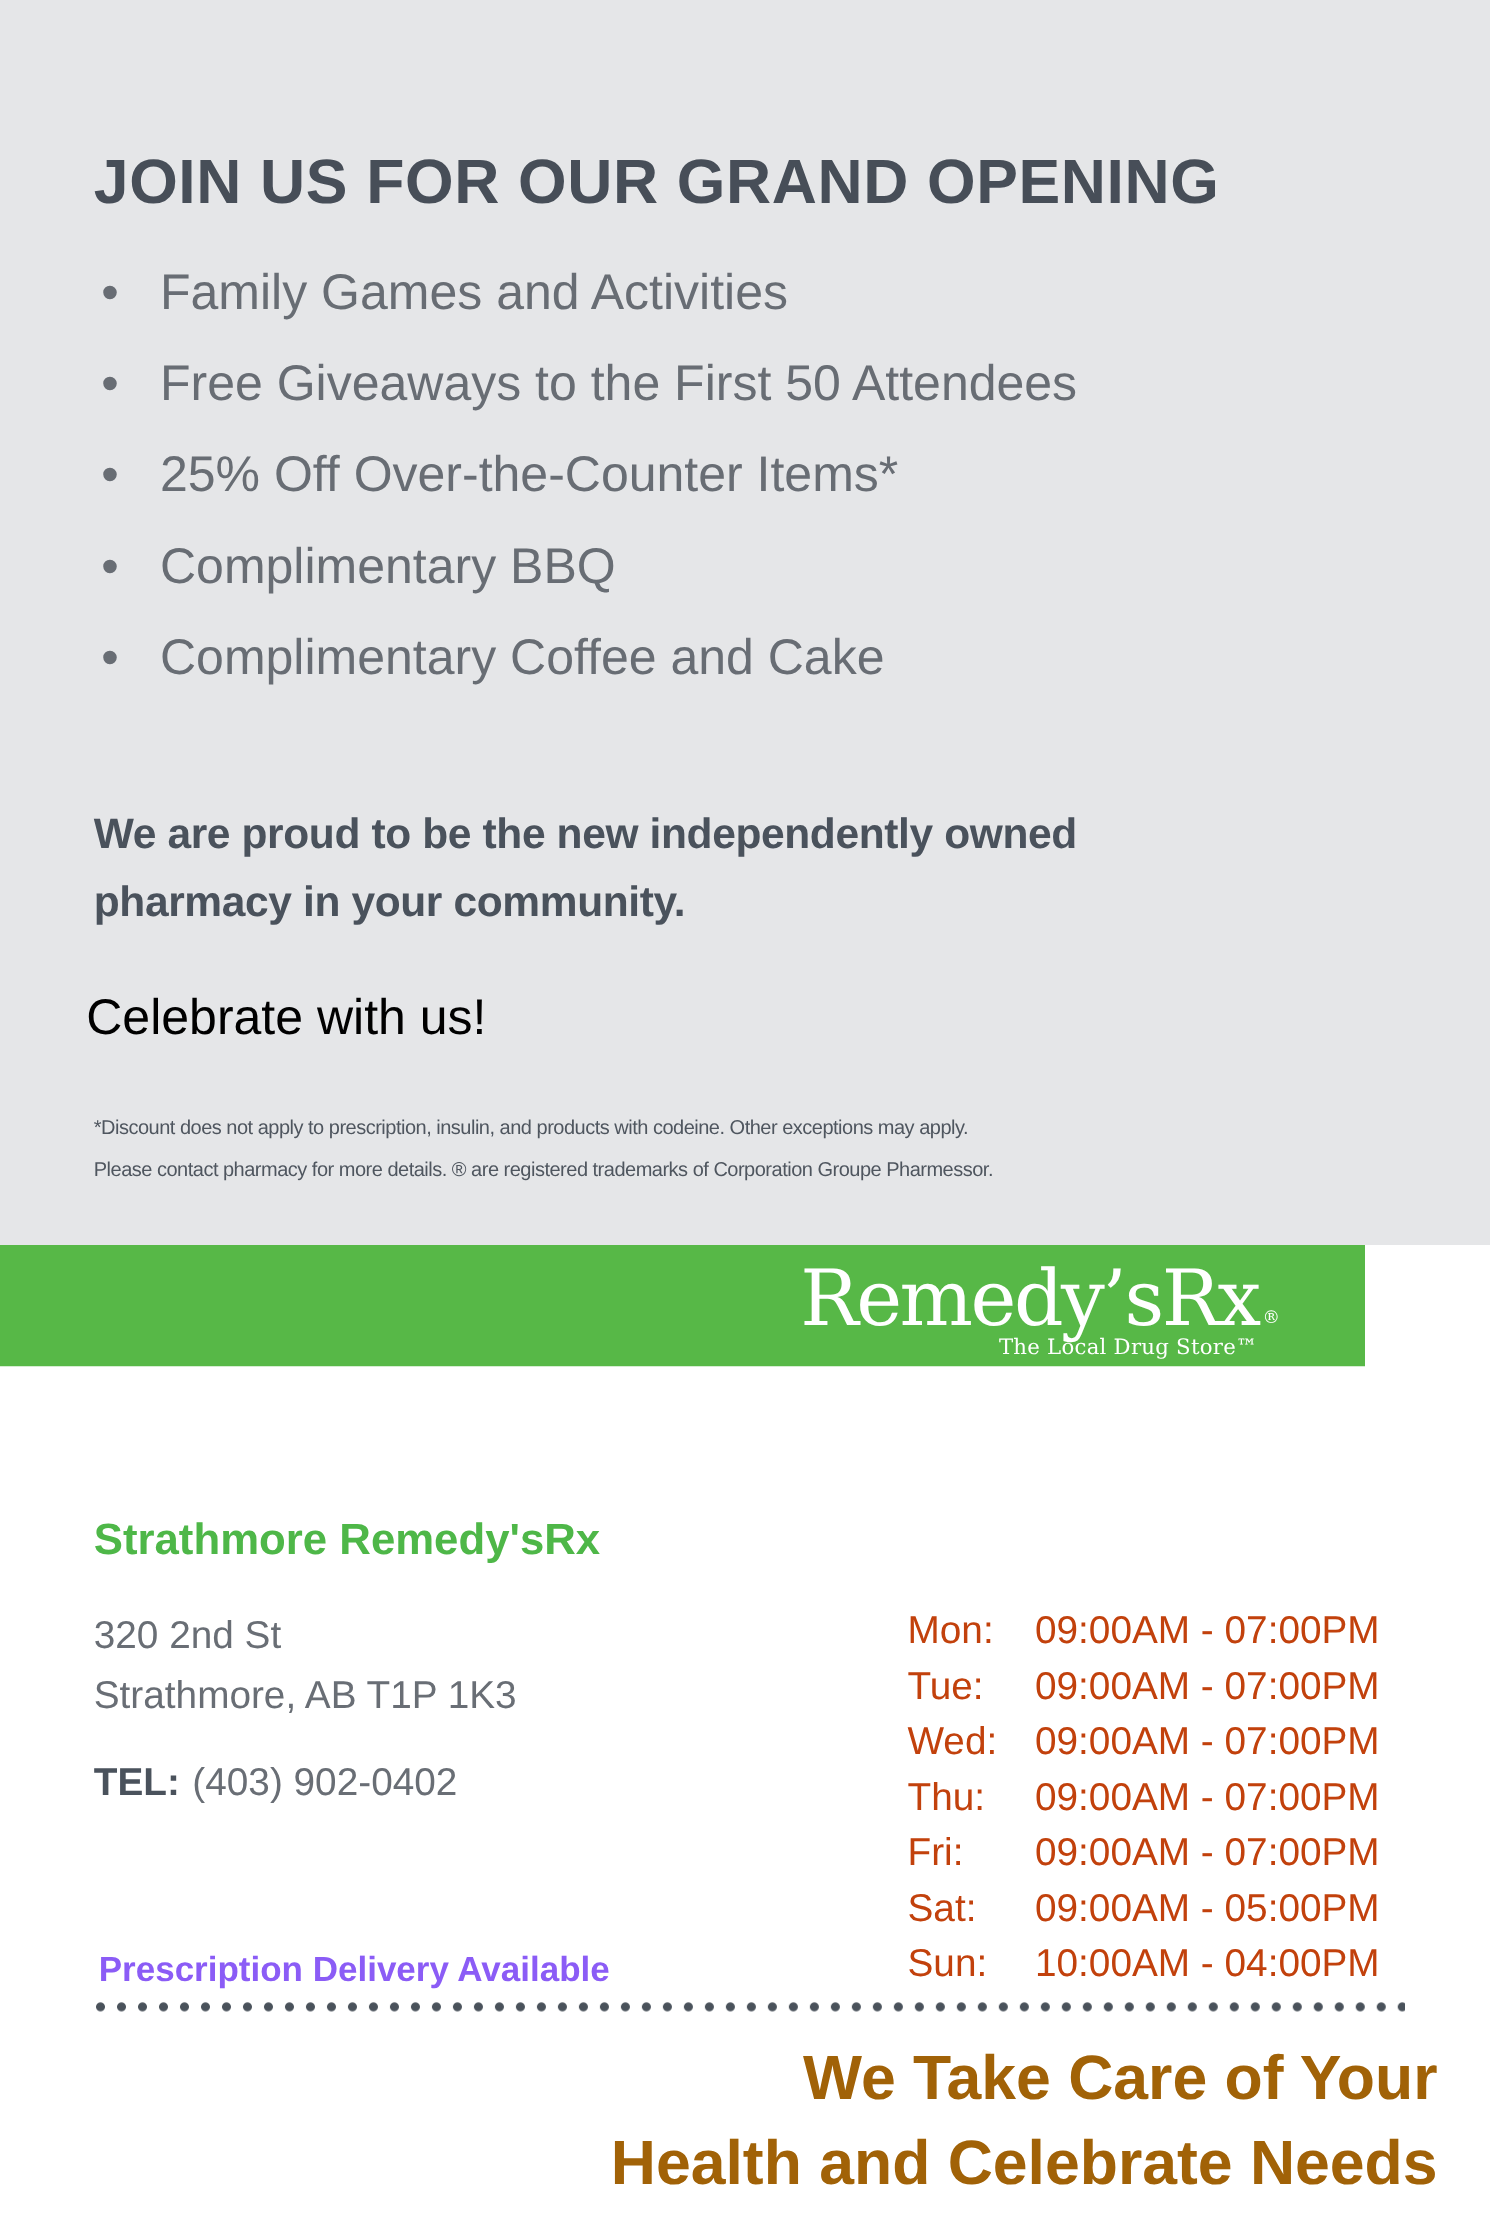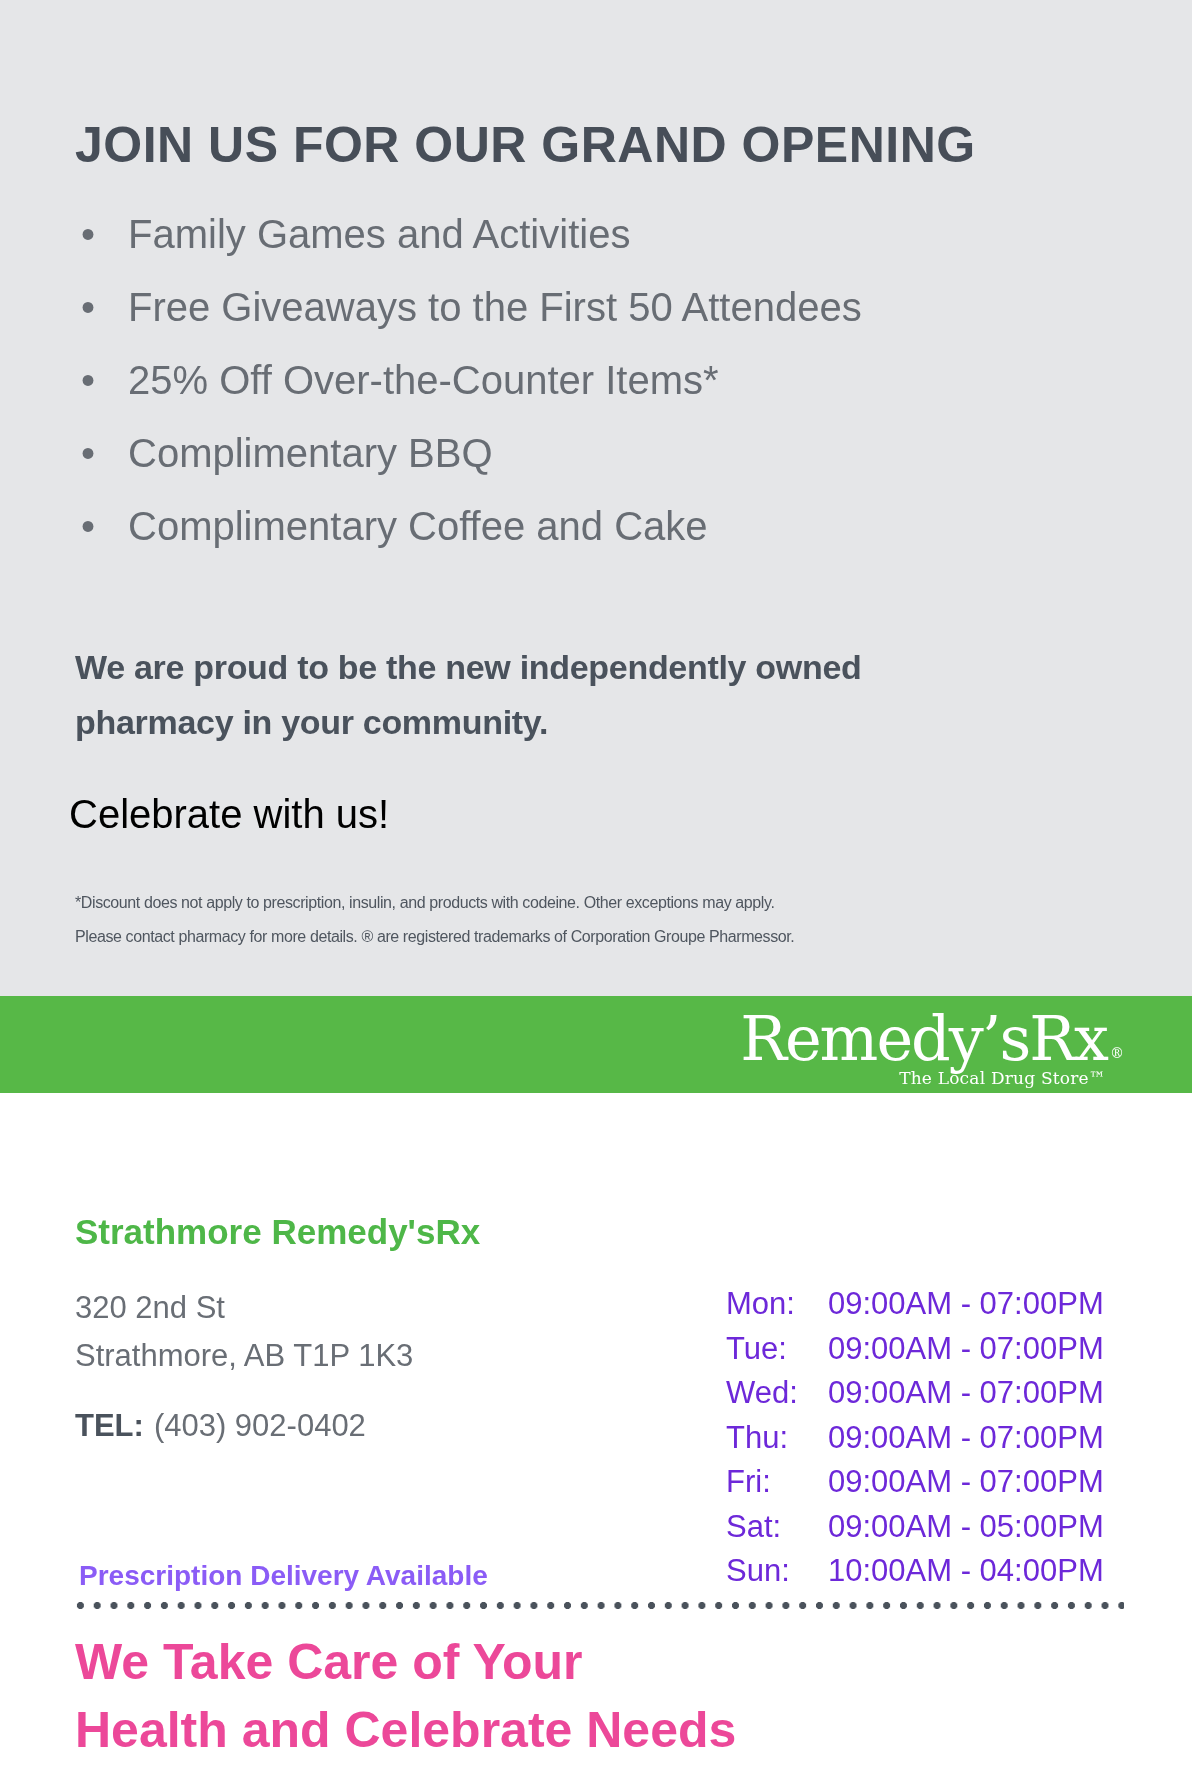--- a/index.html
+++ b/index.html
@@ -76,21 +76,21 @@
     line-height: 34px;
     letter-spacing: -0.4px;
     color: #4f565f;
     white-space: nowrap;
   }
 
   
   .banner {
     position: absolute;
     left: 0; top: 996px;
-    width: 1192px; height: 97px;
+    width: 1092px; height: 97px;
     background: #57b847;
   }
   .logo {
     position: absolute;
     right: 68px; top: 12px;
     text-align: right;
     color: #ffffff;
   }
   .logo-main {
     font-family: "DejaVu Serif", "Liberation Serif", serif;
@@ -156,41 +156,41 @@
     color: #8b5cf6;
     white-space: nowrap;
   }
   .hours {
     position: absolute;
     left: 726px; top: 1282px;
     display: grid;
     grid-template-columns: 102px auto;
     font-size: 31px;
     line-height: 44.5px;
-    color: #6d28d9;
+    color: #c2410c;
     white-space: nowrap;
   }
   .dots-divider {
     position: absolute;
     left: 72px; top: 1601px;
     width: 1052px; height: 9px;
     background-image: radial-gradient(circle, #4a525b 3.2px, transparent 3.9px);
     background-size: 16.8px 9px;
     background-repeat: repeat-x;
     background-position: 0 center;
   }
   .footer-msg {
     position: absolute;
     left: 75px; top: 1628px;
     width: 1075px;
-    text-align: left;
+    text-align: right;
     font-size: 50px;
     font-weight: 700;
     line-height: 68px;
-    color: #ec4899;
+    color: #a16207;
   }
 </style>
 </head>
 <body>
 
 <div class="flyer">
 
   <section class="top-panel">
     <h1 class="headline">JOIN US FOR OUR GRAND OPENING</h1>
 

